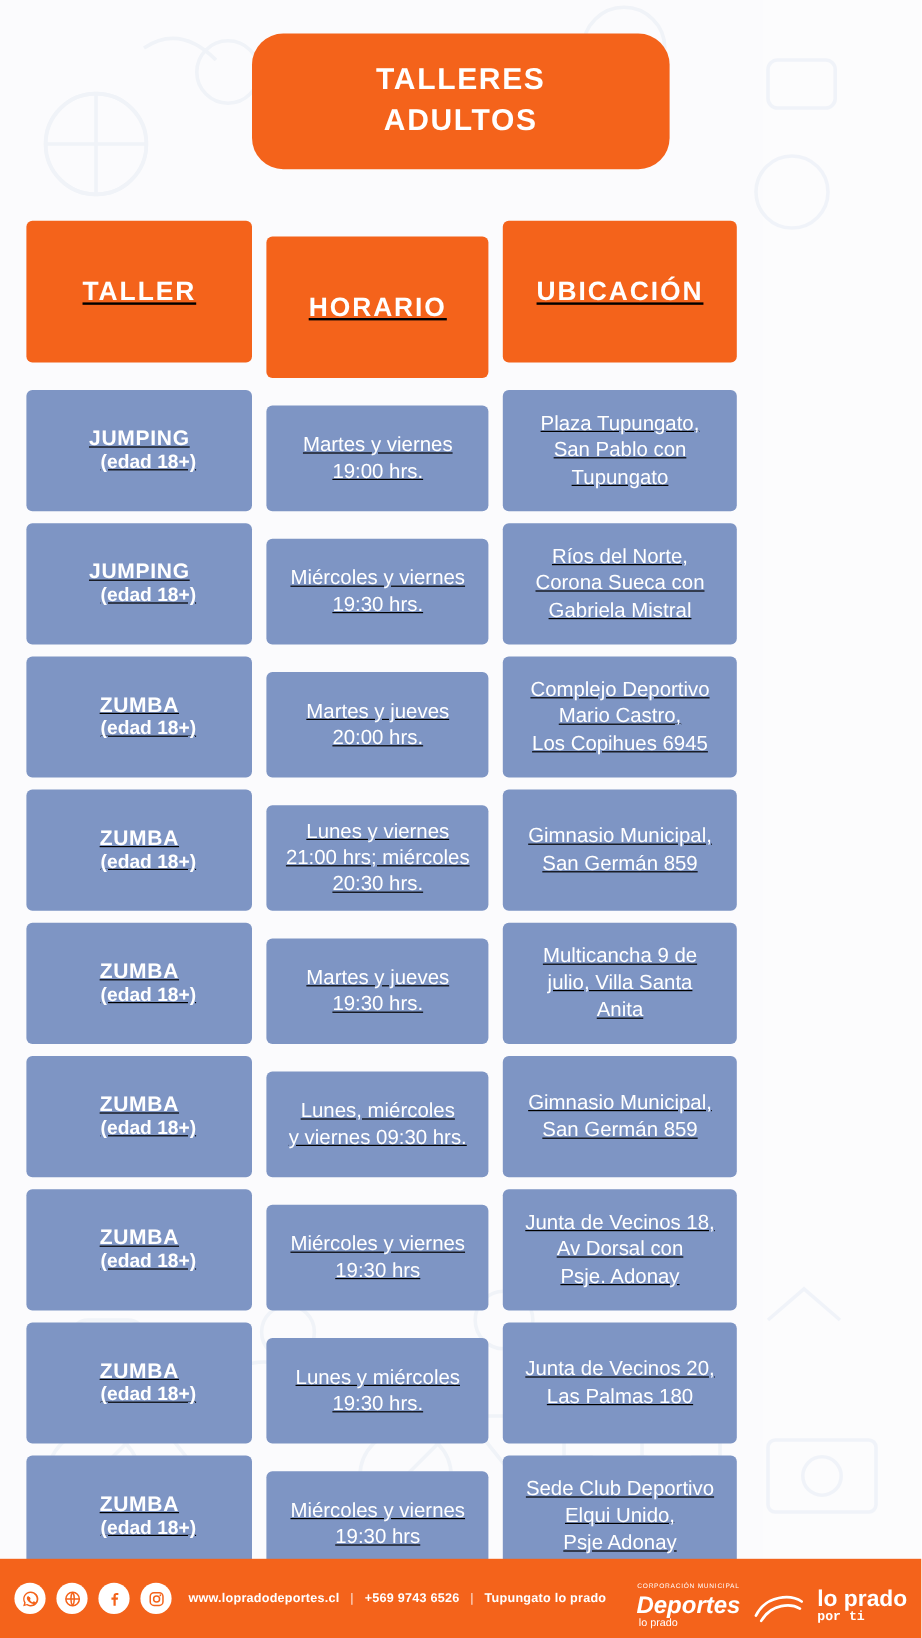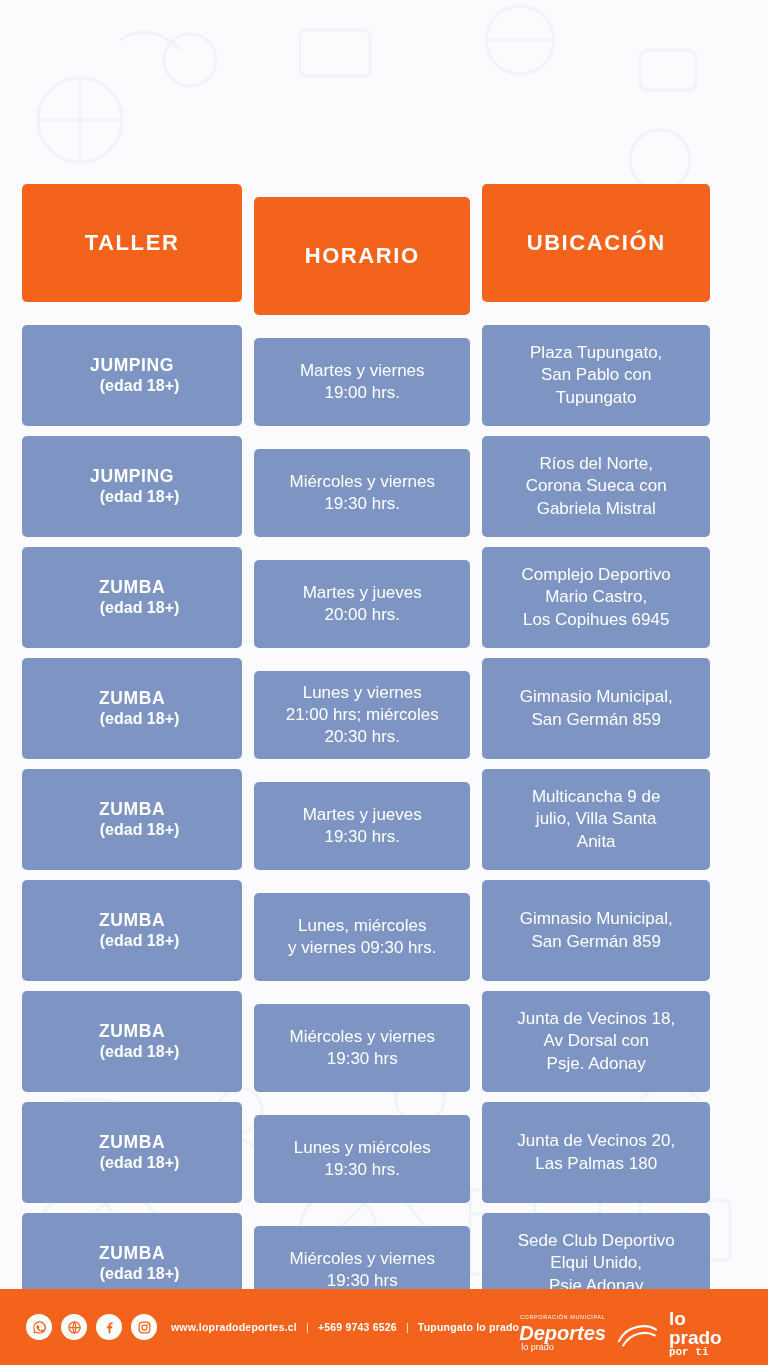--- a/index.html
+++ b/index.html
@@ -40,22 +40,23 @@
     font-weight: bold;
     font-size: 25px;
     letter-spacing: 1.4px;
     line-height: 1.34;
   }
 
   
   .table-wrap {
     position: absolute;
     top: 184px; left: 22px;
-    width: 688px;
+    width: 592px;
     z-index: 2;
+    text-decoration: underline;
   }
   .row {
     display: flex;
     gap: 12px;
     margin-bottom: 10px;
   }
   .cell {
     border-radius: 5px;
     display: flex;
     flex-direction: column;
@@ -99,25 +100,25 @@
     margin-left: 15px;
   }
   .body-row .c2 span, .body-row .c3 span {
     font-weight: normal;
   }
 
   
   .footer {
     position: absolute;
     bottom: 0; left: 0;
-    width: 768px; height: 76px;
+    width: 768px; height: 66px;
     background: #f4631b;
     display: flex;
     align-items: center;
-    padding: 0 26px;
+    padding: 0 12px;
     z-index: 4;
   }
   .social {
     display: flex;
     align-items: center;
     gap: 9px;
   }
   .social .ic {
     width: 26px; height: 26px;
     border-radius: 50%;
@@ -209,20 +210,24 @@
         <circle cx="685" cy="1230" r="16"></circle>
         <path d="M180 1150 q40 -30 80 0"></path>
         <circle cx="240" cy="1110" r="22"></circle>
         <rect x="60" y="1100" width="60" height="26" rx="13"></rect>
         <circle cx="420" cy="1100" r="24"></circle>
         <path d="M640 1100 l30 -26 l30 26"></path>
       </g>
     </svg>
   </div>
 
+  <div class="header-banner">
+    <div class="line">TALLERES</div>
+    <div class="line">ADULTOS</div>
+  </div>
 
   <div class="table-wrap">
 
     <div class="row head-row">
       <div class="cell c1">
         <span>TALLER</span>
       </div>
       <div class="cell c2">
         <span>HORARIO</span>
       </div>

